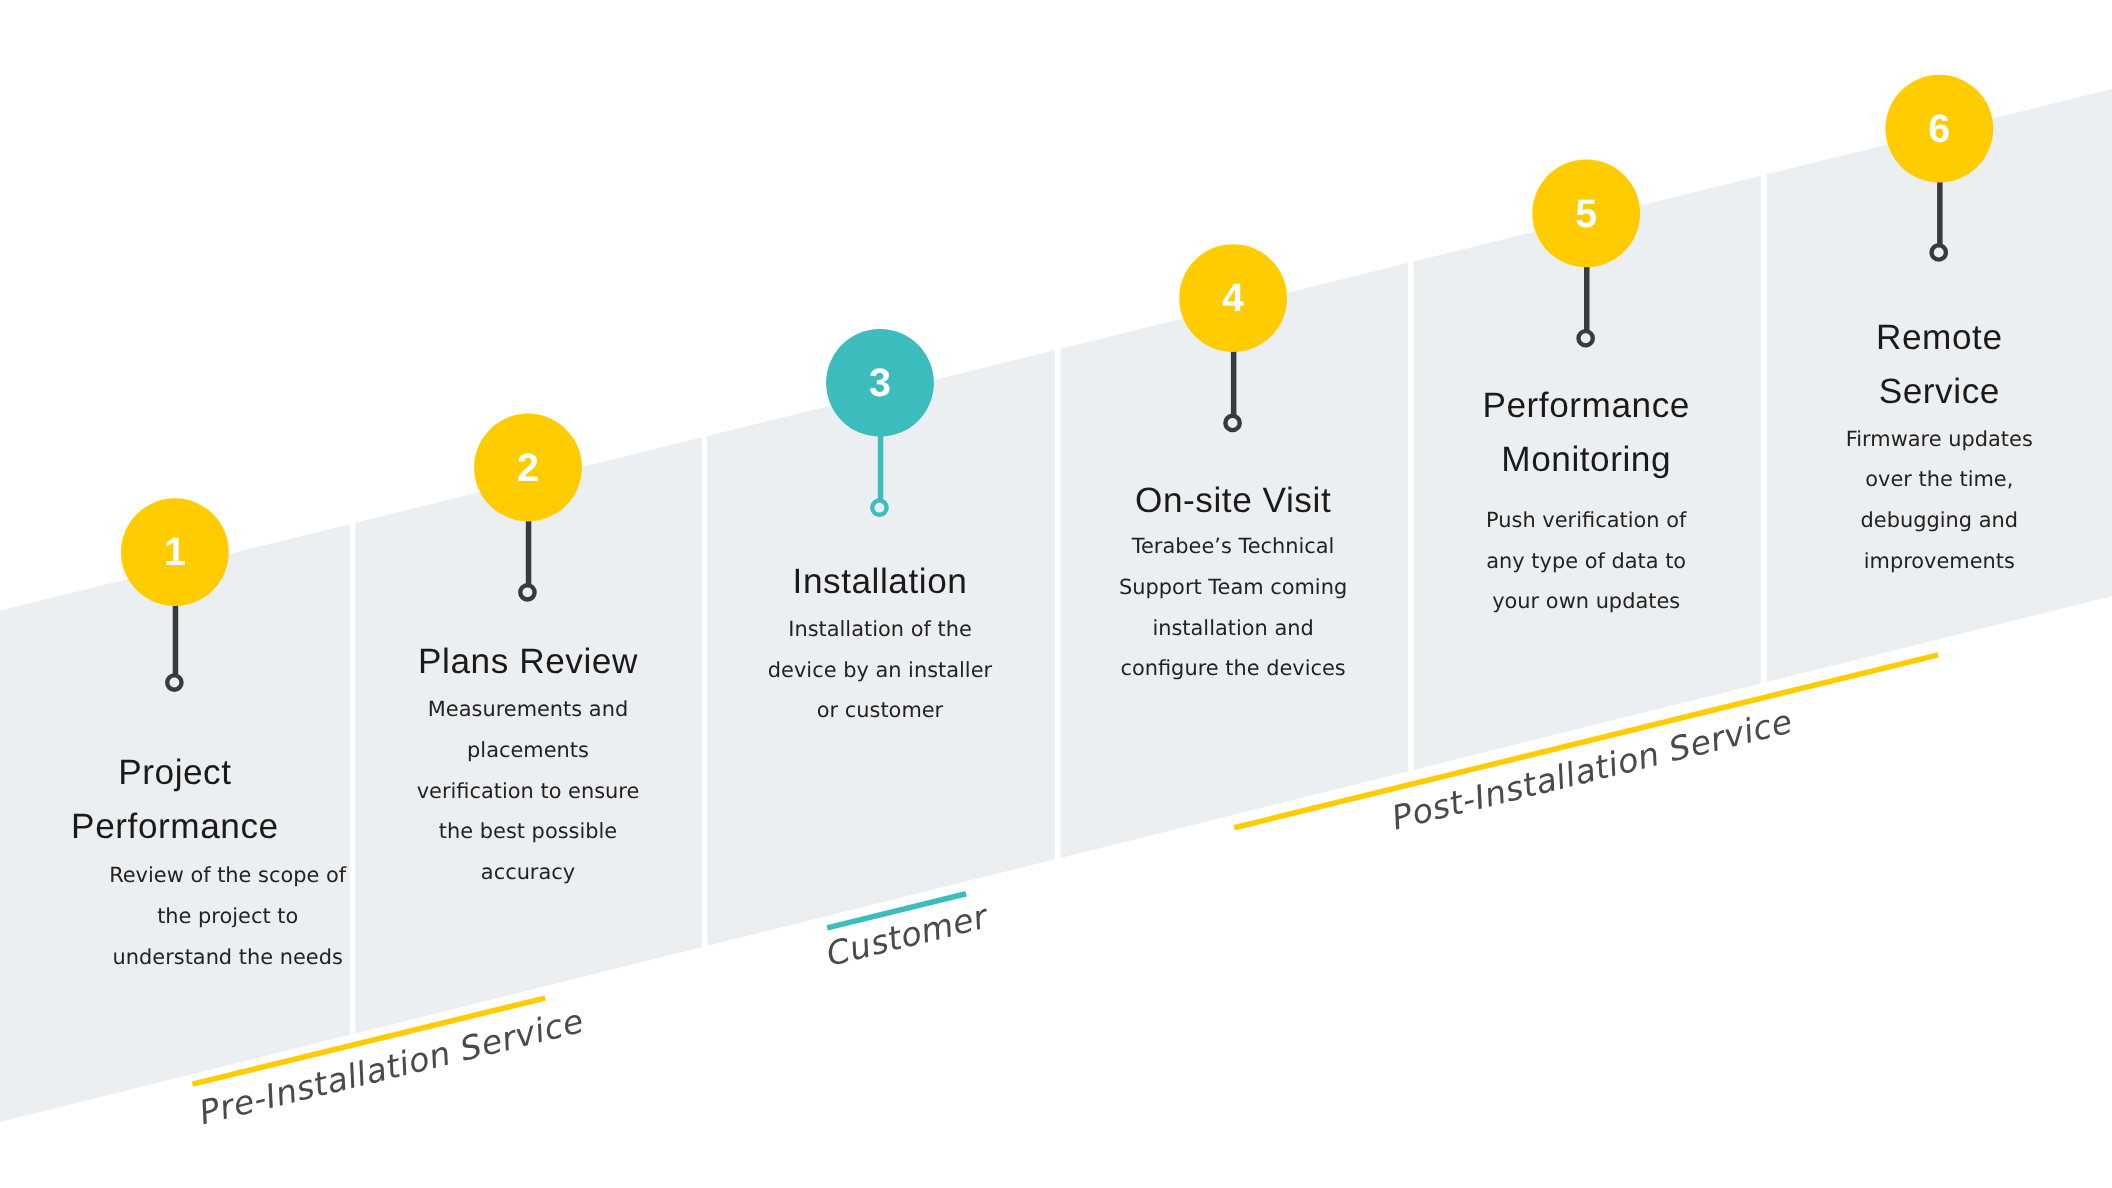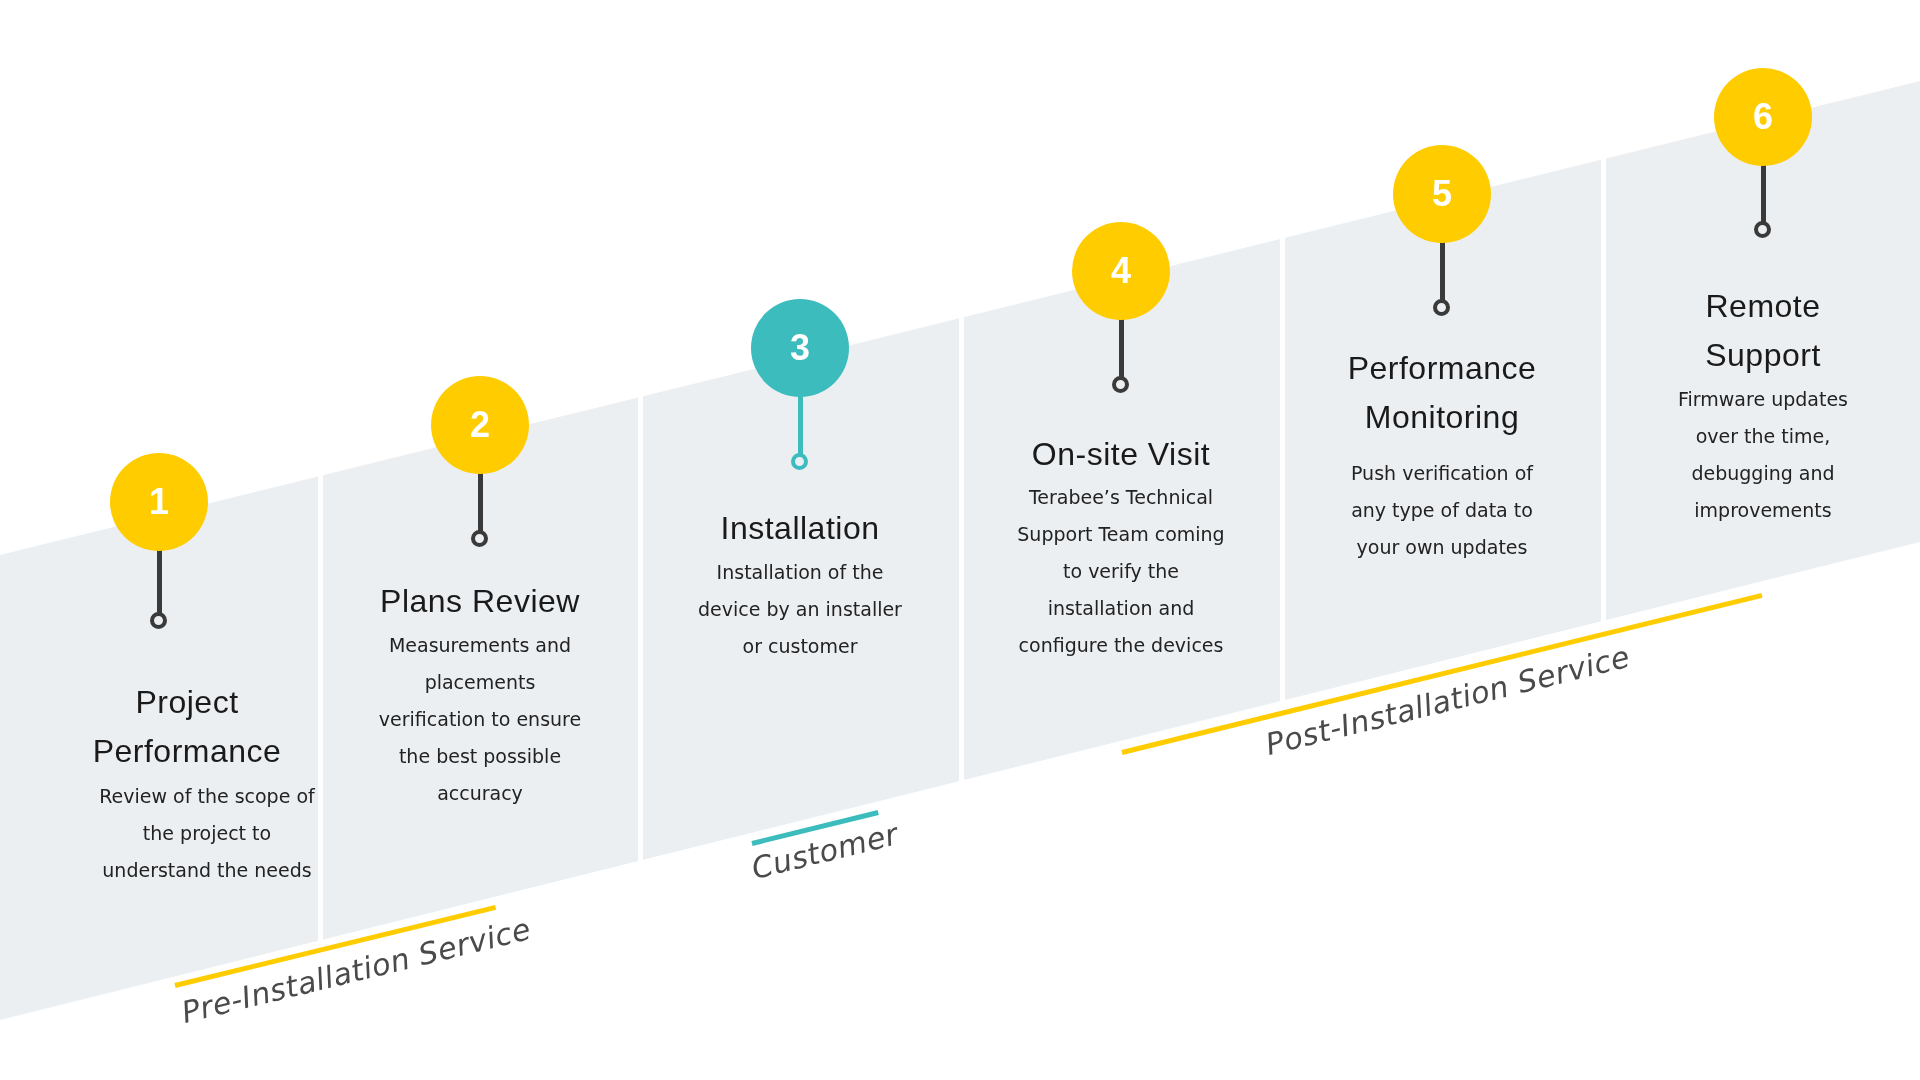--- a/index.html
+++ b/index.html
@@ -33,21 +33,21 @@
   <rect x="1280" y="0" width="5" height="1080" fill="#ffffff"></rect>
   <rect x="1601" y="0" width="5" height="1080" fill="#ffffff"></rect>
 </svg>
 
 <div class="step" style="left:1px; top:0; height:1080px;">
   <div class="stem" style="left:156px; top:545px; height:68px;"></div>
   <div class="ring" style="left:149px; top:612px;"></div>
   <div class="badge" style="left:109px; top:453px; background:#ffcc00;">
       <span>1</span>
     </div>
-  <div class="title" style="top:678px;padding-left:28px;">
+  <div class="title" style="top:678px;">
     <div>Project</div>
     <div>Performance</div>
   </div>
   <div class="desc" style="top:778px;padding-left:48px;">
     <div>Review of the scope of</div>
     <div>the project to</div>
     <div>understand the needs</div>
   </div>
 </div>
 
@@ -90,21 +90,20 @@
   <div class="ring" style="left:149px; top:376px;"></div>
   <div class="badge" style="left:109px; top:222px; background:#ffcc00;">
       <span>4</span>
     </div>
   <div class="title" style="top:430px;">
     <div>On-site Visit</div>
   </div>
   <div class="desc" style="top:479px;">
     <div>Terabee’s Technical</div>
     <div>Support Team coming</div>
-    <div>to verify the</div>
     <div>installation and</div>
     <div>configure the devices</div>
   </div>
 </div>
 
 <div class="step" style="left:1284px; top:0; height:1080px;">
   <div class="stem" style="left:156px; top:237px; height:68px;"></div>
   <div class="ring" style="left:149px; top:299px;"></div>
   <div class="badge" style="left:109px; top:145px; background:#ffcc00;">
       <span>5</span>
@@ -121,21 +120,21 @@
 </div>
 
 <div class="step" style="left:1605px; top:0; height:1080px;">
   <div class="stem" style="left:156px; top:160px; height:68px;"></div>
   <div class="ring" style="left:149px; top:221px;"></div>
   <div class="badge" style="left:109px; top:68px; background:#ffcc00;">
       <span>6</span>
     </div>
   <div class="title" style="top:282px;">
     <div>Remote</div>
-    <div>Support</div>
+    <div>Service</div>
   </div>
   <div class="desc" style="top:381px;">
     <div>Firmware updates</div>
     <div>over the time,</div>
     <div>debugging and</div>
     <div>improvements</div>
   </div>
 </div>
 
 <div class="phase-line" style="left:175px; top:983px; width:330px; background:#ffcc00; transform:rotate(-13.7deg);"></div>

